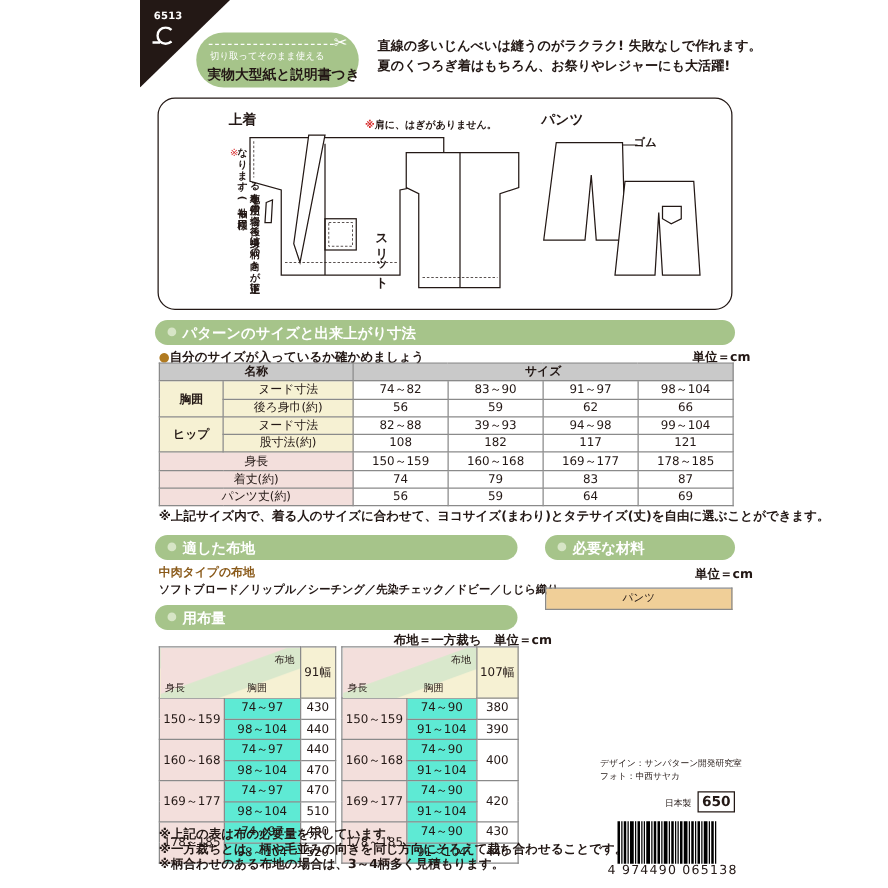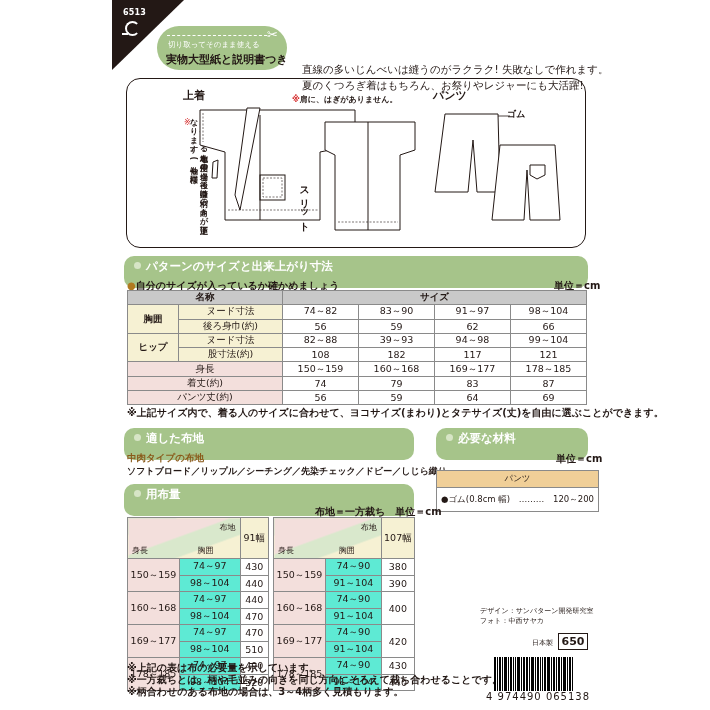--- a/index.html
+++ b/index.html
@@ -14,30 +14,30 @@
   #brand-logo::after { content: ""; position: absolute; left: -5px; top: 10px; width: 6px; height: 2px; background: #fff; }
 
   
   #pill { left: 157px; top: 26px; width: 130px; height: 44px; background: #a6c48a; border-radius: 22px; }
   #pill-dash { left: 167px; top: 35px; width: 100px; border-top: 1px dashed #fff; }
   #pill-scissors { left: 267px; top: 27px; font-size: 13px; color: #fff; }
   #pill-sub { left: 168px; top: 40px; font-size: 7.5px; color: #fff; white-space: nowrap; }
   #pill-main { left: 166px; top: 52px; font-size: 11px; font-weight: bold; color: #231815; white-space: nowrap; }
 
   
-  #intro { left: 302px; top: 29px; font-size: 10.5px; line-height: 16px; white-space: nowrap; font-weight: normal; color: #231815; margin-top: 32px; }
+  #intro { left: 302px; top: 29px; font-size: 10.5px; line-height: 16px; white-space: nowrap; font-weight: bold; color: #231815; }
 
   
   #illus { left: 126px; top: 78px; width: 460px; height: 170px; border: 1.3px solid #231815; border-radius: 14px; }
   .lbl { font-size: 11px; font-weight: bold; white-space: nowrap; }
   .note-red { color: #d62f2f; }
   #vnote { left: 158px; top: 112px; width: 50px; height: 120px; writing-mode: vertical-rl; font-size: 8px; line-height: 10px; font-weight: bold; }
 
   
-  .sec { height: 32px; background: #a6c48a; border-radius: 10px; color: #fff; font-weight: bold; font-size: 11.5px; line-height: 20px; padding-left: 10px; white-space: nowrap; }
+  .sec { height: 20px; background: #a6c48a; border-radius: 10px; color: #fff; font-weight: bold; font-size: 11.5px; line-height: 20px; padding-left: 10px; white-space: nowrap; }
   .sec .dot { display: inline-block; width: 7px; height: 7px; border-radius: 50%; background: #d7e5c6; margin-right: 5px; vertical-align: 1px; }
 
   .small { font-size: 10px; white-space: nowrap; color: #231815; font-weight: bold; }
   .bullet { color: #b07a20; }
 
   
   table { border-collapse: collapse; }
   #size-table { left: 127px; top: 290px; width: 460px; font-size: 9.5px; }
   #size-table td { border: 1px solid #8a8a8a; text-align: center; height: 14.3px; padding: 0; }
   .th-grey { background: #c9c9c9; font-weight: bold; }
@@ -196,27 +196,20 @@
 
 <div class="abs sec" style="left:436px;top:428px;width:152px;">
   <span class="dot"></span><span>必要な材料</span>
 </div>
 <div class="abs small" style="left:556px;top:452px;">単位＝cm</div>
 <table class="abs" id="mat-table">
   <tbody>
       <tr>
         <td class="cell-tan">パンツ</td>
       </tr>
-  <tr>
-        <td style="height:24px;white-space:nowrap;">
-    <span>●ゴム(0.8cm 幅)</span>
-    <span style="margin-left:6px;">………</span>
-    <span style="margin-left:6px;">120～200</span>
-  </td>
-      </tr>
 </tbody>
   </table>
 
 <div class="abs sec" style="left:124px;top:484px;width:290px;">
   <span class="dot"></span><span>用布量</span>
 </div>
 <div class="abs small" style="left:315px;top:505px;">布地＝一方裁ち　単位＝cm</div>
 
 <table class="abs yard" style="left:127px;top:517px;width:142px;">
   <tbody>

